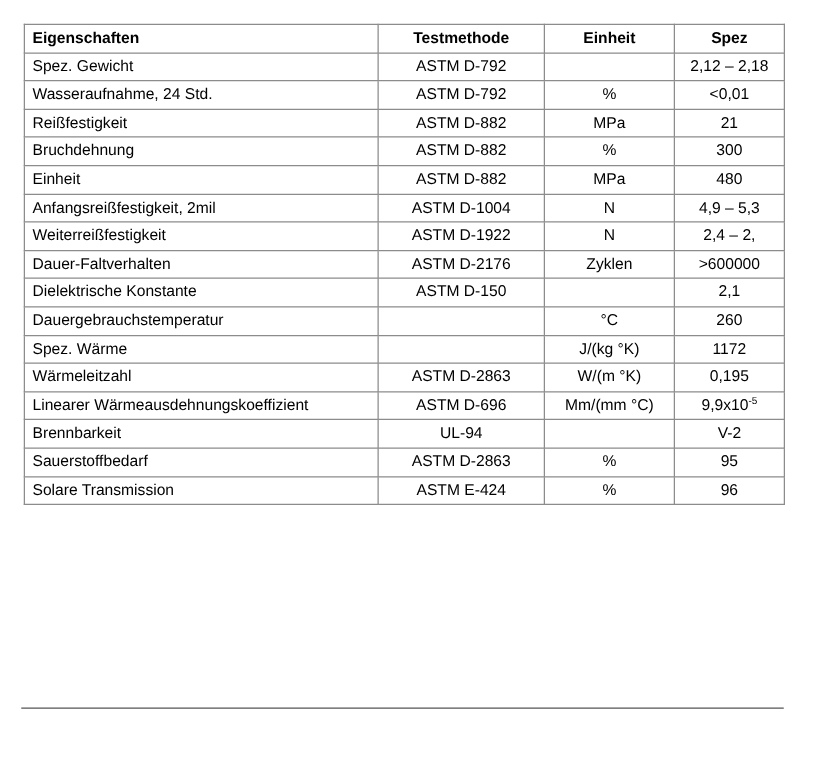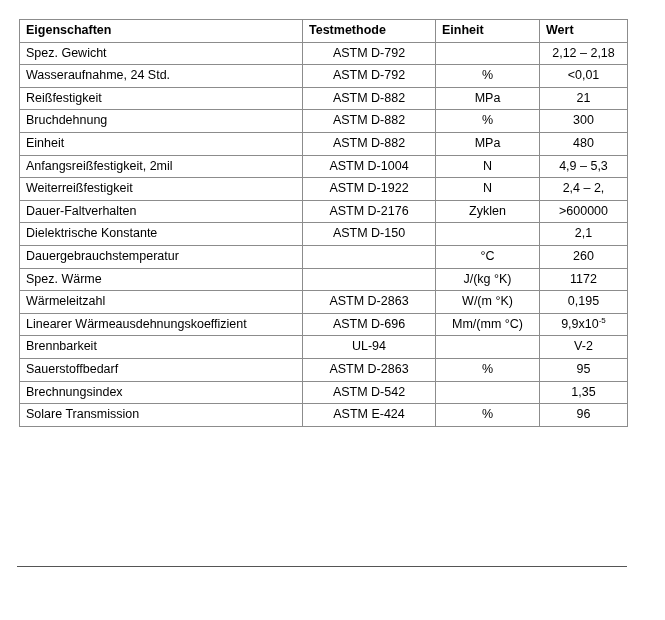--- a/index.html
+++ b/index.html
@@ -34,21 +34,21 @@
       padding: 0 6px;
       line-height: 14px;
       vertical-align: top;
       padding-top: 3px;
       box-sizing: border-box;
       white-space: nowrap;
       overflow: hidden;
     }
     .props-table th {
       font-weight: bold;
-      text-align: left;
+      text-align: center;
     }
     .props-table th.left, .props-table td.left {
       text-align: left;
     }
     .props-table td.center {
       text-align: center;
     }
     .props-table td sup {
       font-size: 8px;
       line-height: 0;
@@ -71,21 +71,21 @@
     <col class="c1">
       <col class="c2">
       <col class="c3">
       <col class="c4">
   </colgroup>
   <thead>
     <tr>
       <th class="left">Eigenschaften</th>
       <th>Testmethode</th>
       <th>Einheit</th>
-      <th>Wert</th>
+      <th>Spez</th>
     </tr>
   </thead>
   <tbody id="table-body">
       <tr>
         <td class="left">Spez. Gewicht</td>
         <td class="center">ASTM D-792</td>
         <td class="center"></td>
         <td class="center">2,12 – 2,18</td>
       </tr>
       <tr>
@@ -166,26 +166,20 @@
         <td class="center"></td>
         <td class="center">V-2</td>
       </tr>
       <tr>
         <td class="left">Sauerstoffbedarf</td>
         <td class="center">ASTM D-2863</td>
         <td class="center">%</td>
         <td class="center">95</td>
       </tr>
       <tr>
-        <td class="left">Brechnungsindex</td>
-        <td class="center">ASTM D-542</td>
-        <td class="center"></td>
-        <td class="center">1,35</td>
-      </tr>
-      <tr>
         <td class="left">Solare Transmission</td>
         <td class="center">ASTM E-424</td>
         <td class="center">%</td>
         <td class="center">96</td>
       </tr>
     </tbody>
 </table>
 
 <div class="footer-rule"></div>
 

